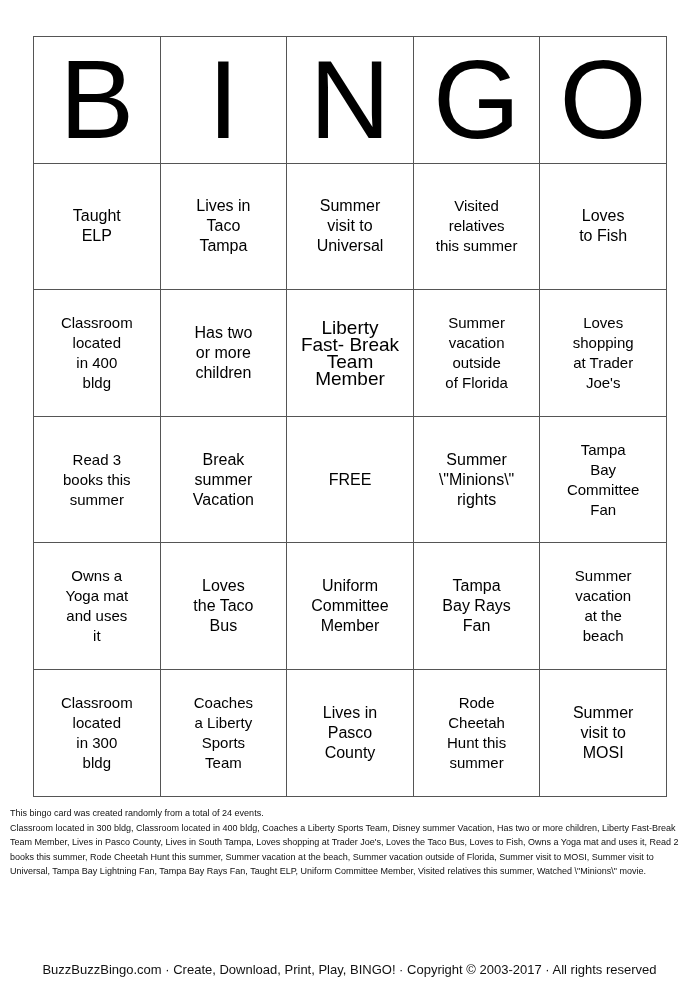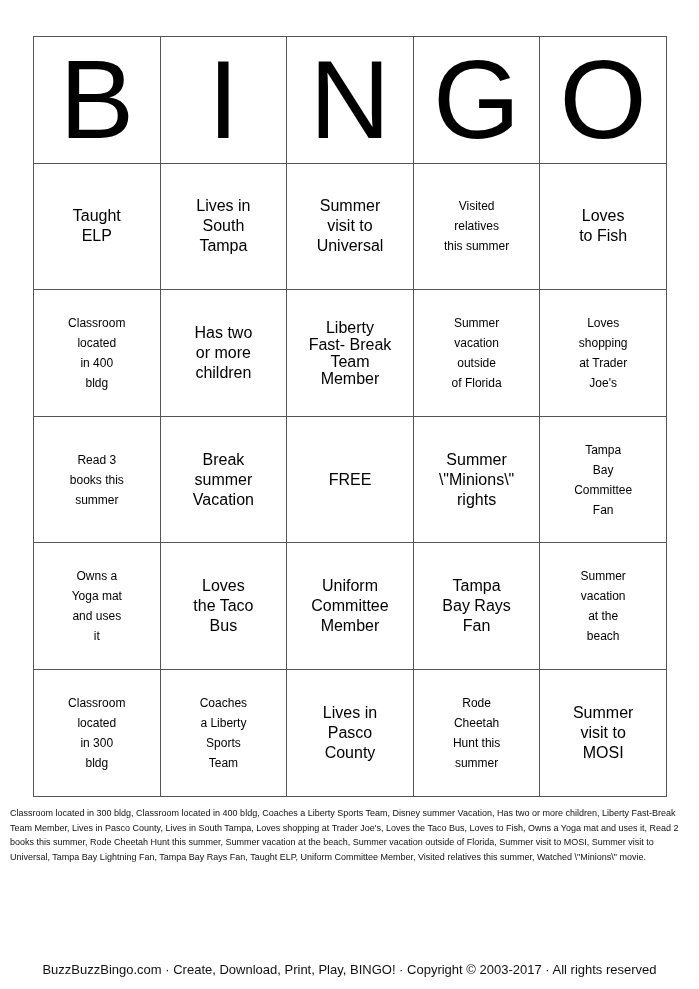--- a/index.html
+++ b/index.html
@@ -2,22 +2,22 @@
 <html><head>
 <meta charset="utf-8">
 <style>
   html, body { margin: 0; padding: 0; background: #ffffff; }
   body { width: 699px; height: 989px; position: relative; font-family: "Liberation Sans", sans-serif; color: #000; overflow: hidden; }
   .card { position: absolute; left: 33px; top: 36px; width: 633px; height: 760px; border-collapse: collapse; table-layout: fixed; }
   .card td { border: 1px solid #555; text-align: center; vertical-align: middle; padding: 0 6px; width: 126.6px; height: 126.6px; box-sizing: border-box; }
   .head td { font-size: 112px; line-height: 1; padding: 0; }
   .cell { line-height: 20px; }
   .sz-l { font-size: 16px; }
-  .sz-m { font-size: 12px; margin-top: 44px; }
-  .sz-s { font-size: 16px; line-height: 17px; }
+  .sz-m { font-size: 15px; margin-top: 44px; }
+  .sz-s { font-size: 19px; line-height: 17px; }
   .cell span.ln { display: block; }
   .note { position: absolute; left: 10px; top: 806px; width: 680px; font-size: 9px; line-height: 14.6px; color: #111; }
   .footer { position: absolute; left: 0; top: 962px; width: 699px; text-align: center; font-size: 13px; color: #111; }
 </style>
 </head>
 <body>
 
 <table class="card">
   <tbody id="card-body">
     <tr class="head">
@@ -27,21 +27,21 @@
       <td>G</td>
       <td>O</td>
     </tr>
   <tr>
         <td class="cell sz-l">
           <span class="ln">Taught</span>
           <span class="ln">ELP</span>
         </td>
         <td class="cell sz-l">
           <span class="ln">Lives in</span>
-          <span class="ln">South</span>
+          <span class="ln">Taco</span>
           <span class="ln">Tampa</span>
         </td>
         <td class="cell sz-l">
           <span class="ln">Summer</span>
           <span class="ln">visit to</span>
           <span class="ln">Universal</span>
         </td>
         <td class="cell sz-m">
           <span class="ln">Visited</span>
           <span class="ln">relatives</span>
@@ -165,16 +165,17 @@
         <td class="cell sz-l">
           <span class="ln">Summer</span>
           <span class="ln">visit to</span>
           <span class="ln">MOSI</span>
         </td>
       </tr>
     </tbody>
 </table>
 
 <div class="note">
+  <div>This bingo card was created randomly from a total of 24 events.</div>
   <div>Classroom located in 300 bldg, Classroom located in 400 bldg, Coaches a Liberty Sports Team, Disney summer Vacation, Has two or more children, Liberty Fast-Break Team Member, Lives in Pasco County, Lives in South Tampa, Loves shopping at Trader Joe's, Loves the Taco Bus, Loves to Fish, Owns a Yoga mat and uses it, Read 2 books this summer, Rode Cheetah Hunt this summer, Summer vacation at the beach, Summer vacation outside of Florida, Summer visit to MOSI, Summer visit to Universal, Tampa Bay Lightning Fan, Tampa Bay Rays Fan, Taught ELP, Uniform Committee Member, Visited relatives this summer, Watched \"Minions\" movie.</div>
 </div>
 
 <div class="footer">BuzzBuzzBingo.com · Create, Download, Print, Play, BINGO! · Copyright © 2003-2017 · All rights reserved</div>
 
 </body></html>

